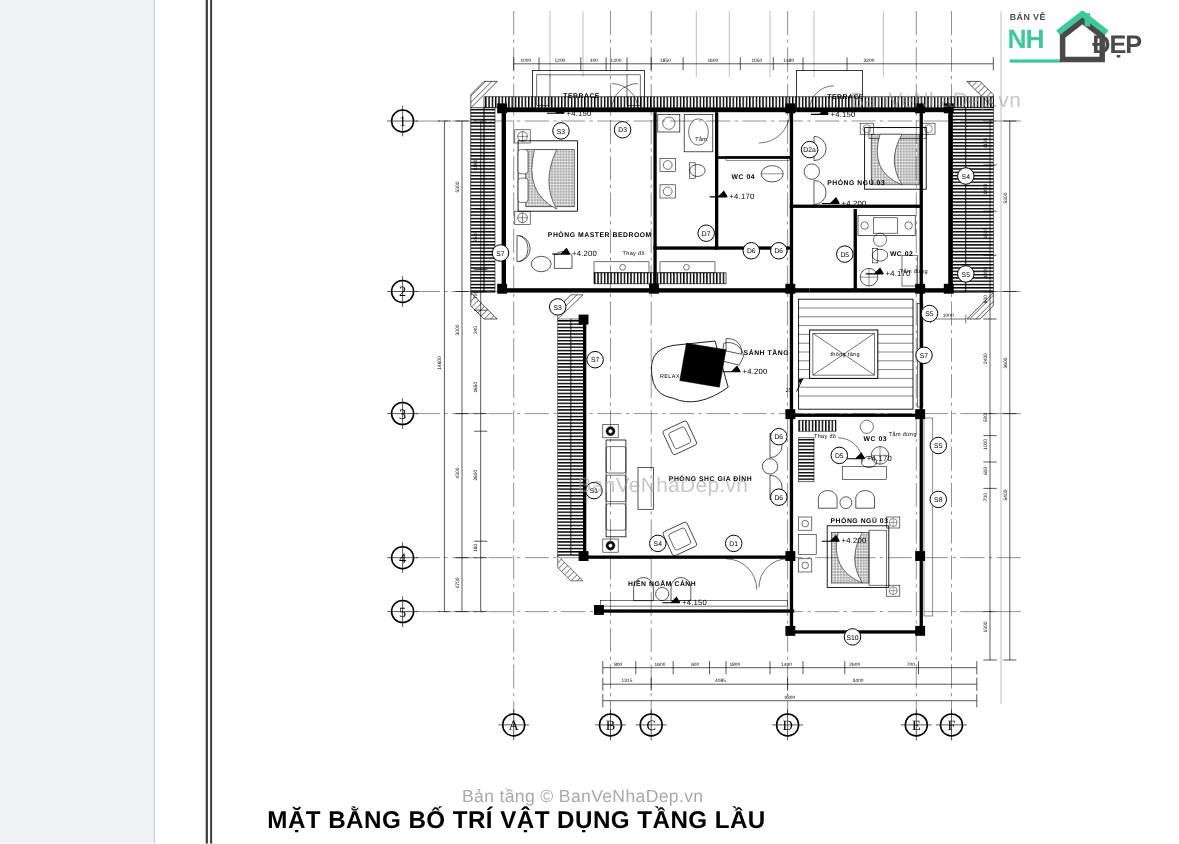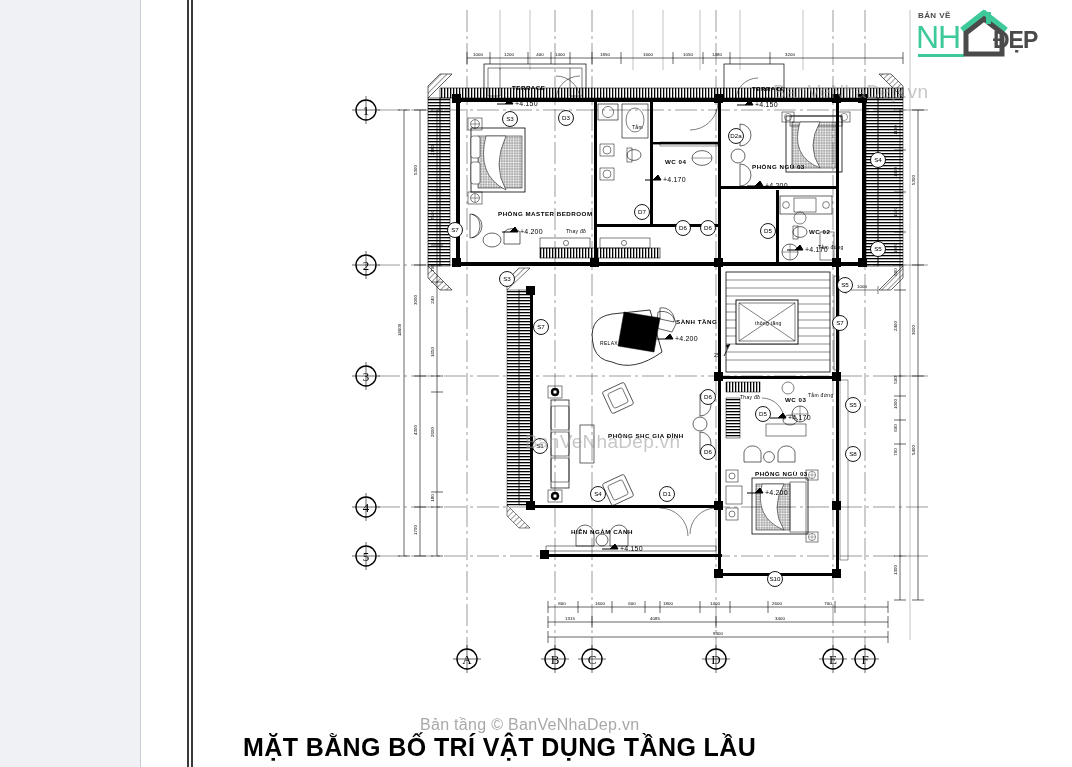--- a/index.html
+++ b/index.html
@@ -9,21 +9,21 @@
   
   #left-gray-panel{position:absolute;left:0;top:0;width:140px;height:767px;background:#eff1f5;border-right:1px solid #c7ccd4;}
   #page-gap{position:absolute;left:141px;top:0;width:46px;height:767px;background:#ffffff;}
   #page-edge-a{position:absolute;left:187px;top:0;width:2px;height:767px;background:#3a3a3a;}
   #page-edge-b{position:absolute;left:191px;top:0;width:2px;height:767px;background:#3a3a3a;}
   #sheet{position:absolute;left:193px;top:0;width:879px;height:767px;background:#ffffff;}
 
   
   #logo{position:absolute;left:916px;top:4px;width:120px;height:58px;}
   #logo .ban-ve{position:absolute;left:2px;top:7px;font-size:8px;font-weight:bold;letter-spacing:.4px;color:#4a4a4a;}
-  #logo .nh{position:absolute;left:0px;top:19px;font-size:32px;font-weight:normal;color:#3ec99a;letter-spacing:-1px;line-height:28px;}
+  #logo .nh{position:absolute;left:0px;top:19px;font-size:24px;font-weight:bold;color:#3ec99a;letter-spacing:-1px;line-height:28px;}
   #logo .dep{position:absolute;left:77px;top:25px;font-size:23px;font-weight:bold;color:#4a4a4a;letter-spacing:-1px;line-height:23px;}
   #logo .underline{position:absolute;left:2px;top:50px;width:46px;height:3px;background:#3ec99a;}
   #logo svg{position:absolute;left:40px;top:6px;}
 
   
   #plan{position:absolute;left:0;top:0;width:1072px;height:767px;}
   #plan svg{position:absolute;left:0;top:0;}
 
   
   .lbl{position:absolute;font-family:"Liberation Sans",sans-serif;white-space:nowrap;color:#000;}
@@ -32,21 +32,21 @@
   .room-lvl{font-size:7px;letter-spacing:.2px;}
 
   
   .wm{position:absolute;color:#9a9a9a;opacity:.55;font-size:19px;letter-spacing:.3px;
       font-family:Liberation Sans, sans-serif;white-space:nowrap;}
   #wm-center{left:525px;top:431px;}
   #wm-top{left:773px;top:81px;}
   #wm-title{left:420px;top:716px;color:#8c8c8c;opacity:.75;font-size:16px;}
 
   
-  #sheet-title{position:absolute;left:243px;top:733px;font-size:25px;font-weight:bold;
+  #sheet-title{position:absolute;left:243px;top:733px;font-size:22px;font-weight:bold;
      letter-spacing:.4px;color:#000;font-family:"Liberation Sans",sans-serif;white-space:nowrap;}
 </style>
 </head>
 <body>
 
 <div id="left-gray-panel"></div>
 <div id="page-gap"></div>
 <div id="page-edge-a"></div>
 <div id="page-edge-b"></div>
 <div id="sheet"></div>

